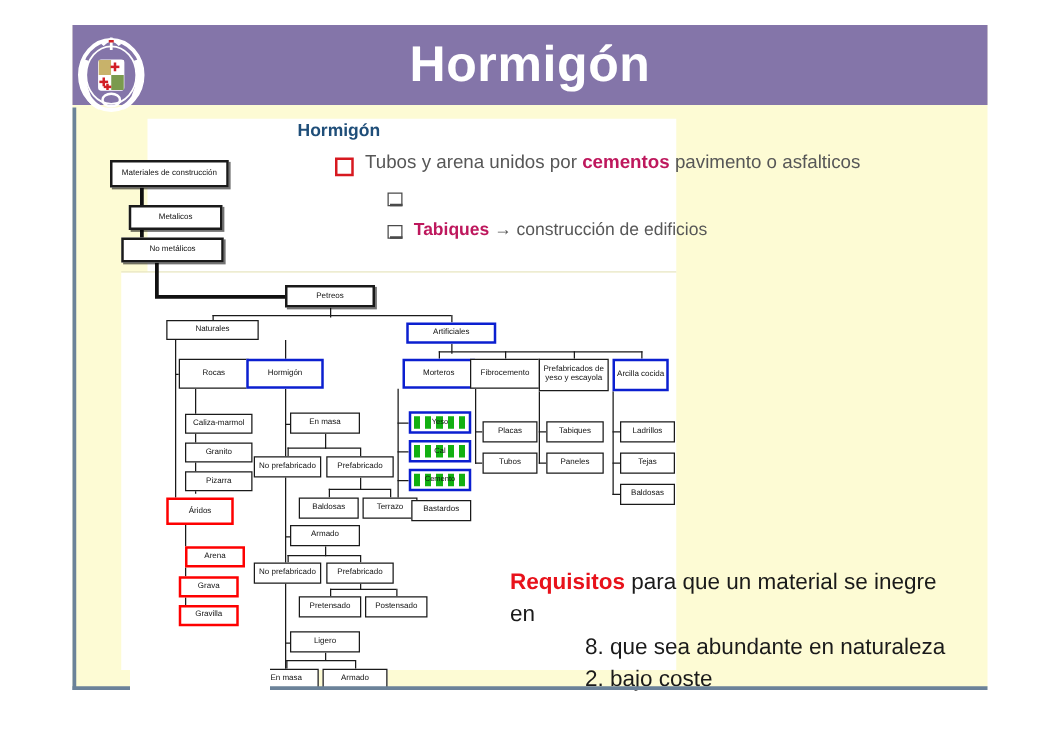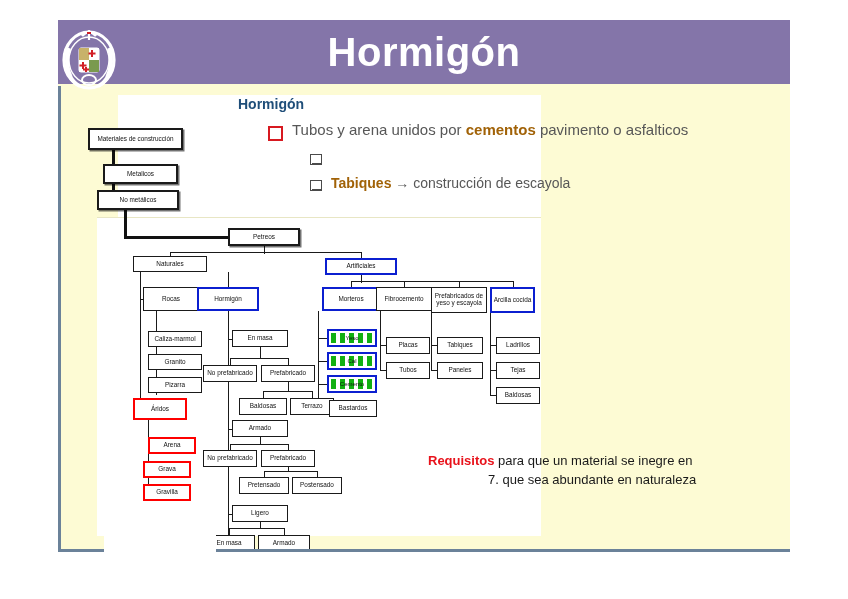--- a/index.html
+++ b/index.html
@@ -29,25 +29,25 @@
 
   
   .sec-title{position:absolute;left:238px;top:96px;font-size:14px;font-weight:bold;color:#1f4e79;}
   .bullet-row{position:absolute;display:flex;align-items:flex-start;gap:9px;color:#575757;}
   .b1{left:268px;top:122px;font-size:15px;}
   .b2{left:310px;top:150px;font-size:14px;}
   .b3{left:310px;top:176px;font-size:14px;}
   .sq-red{width:11px;height:11px;border:2.5px solid #d71920;background:#ffffff;margin-top:4px;flex:none;}
   .sq-gray{position:relative;width:10px;height:9px;border:1.6px solid #4a4a4a;background:#ffffff;margin-top:4px;flex:none;}
   .sq-gray:after{content:"";position:absolute;left:1px;top:8px;width:10px;height:2px;background:#4a4a4a;}
-  .bullet-row b{font-weight:bold;color:#a16207;}
+  .bullet-row b{font-weight:bold;color:#be185d;}
   .bullet-row .txt{line-height:1.1;white-space:nowrap;}
 
   
-  .req{position:absolute;left:428px;top:452px;width:350px;color:#1a1a1a;font-size:13px;line-height:1.45;}
+  .req{position:absolute;left:408px;top:452px;width:350px;color:#1a1a1a;font-size:18px;line-height:1.45;}
   .req .hl{color:#e8121b;font-weight:bold;}
   .req .l2{margin-left:-6px;}
   .req .num{margin-left:60px;display:block;}
 
   
   #diagram{position:absolute;left:0;top:0;width:848px;height:599px;}
   .node{position:absolute;box-sizing:border-box;background:#ffffff;border:1.4px solid #1a1a1a;
         display:flex;align-items:center;justify-content:center;text-align:center;
         font-size:6.4px;color:#111111;line-height:1.08;padding:1px;overflow:hidden;}
   .node.thick{border-width:2.2px;box-shadow:1.5px 1.5px 0 rgba(0,0,0,.55);}
@@ -106,21 +106,21 @@
 
   <div class="bullet-row b1">
     <span class="sq-red"></span>
     <span class="txt"><span>Tubos y arena unidos por </span><b>cementos</b><span> pavimento o asfalticos</span></span>
   </div>
   <div class="bullet-row b2">
     <span class="sq-gray"></span>
   </div>
   <div class="bullet-row b3">
     <span class="sq-gray"></span>
-    <span class="txt"><b>Tabiques</b><span> → construcción de escayola</span></span>
+    <span class="txt"><b>Tabiques</b><span> → construcción de edificios</span></span>
   </div>
 
   <div id="diagram">
       <div class="ln v thick" style="left: 112px; top: 150px; height: 50px; width: 2.6px;"></div>
       <div class="ln h thick" style="left: 112px; top: 174px; width: 1px; height: 2.6px;"></div>
       <div class="ln h thick" style="left: 112px; top: 174px; width: 1px; height: 2.6px;"></div>
       <div class="ln v thick" style="left: 124px; top: 210px; height: 26px; width: 2.6px;"></div>
       <div class="ln h thick" style="left: 124px; top: 236px; width: 104px; height: 2.6px;"></div>
       <div class="ln v" style="left: 264px; top: 246px; height: 8px; width: 1.4px;"></div>
       <div class="ln h" style="left: 170px; top: 252px; width: 191px; height: 1.4px;"></div>
@@ -309,19 +309,20 @@
       </div>
       <div class="node" style="left: 496px; top: 387px; width: 44px; height: 17px;">
         <span>Baldosas</span>
       </div>
     </div>
 
   <div class="req">
     <div>
       <span class="hl">Requisitos</span><span> para que un material se inegre en</span>
     </div>
-    <span class="num">7. que sea abundante en naturaleza</span>
+    <span class="num">8. que sea abundante en naturaleza</span>
+    <span class="num">2. bajo coste</span>
   </div>
 
   <div class="frame-left"></div>
   <div class="frame-bottom"></div>
   <div class="frame-notch"></div>
 </div>
 
 </body></html>

